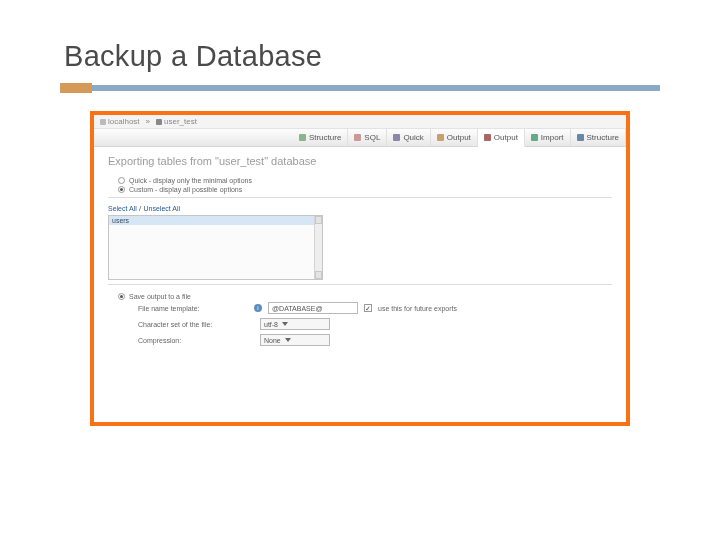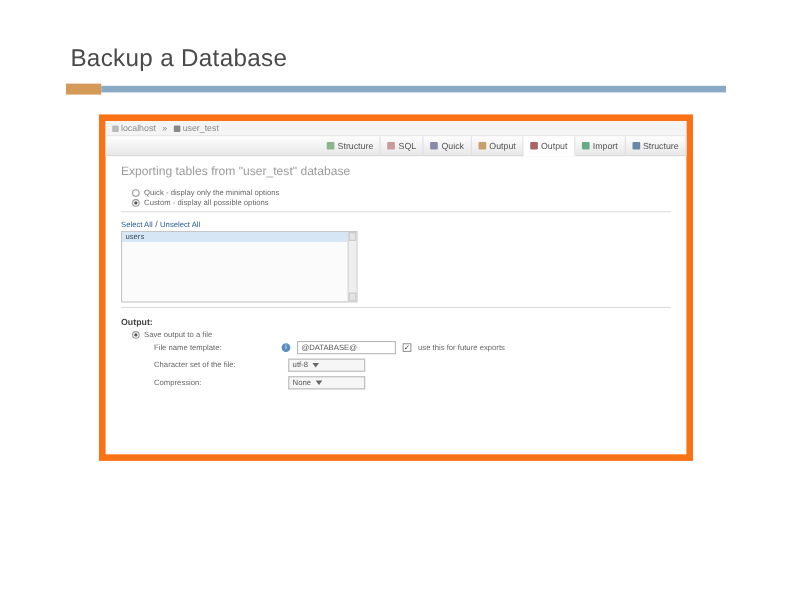--- a/index.html
+++ b/index.html
@@ -1,22 +1,22 @@
 <!DOCTYPE html>
 <html><head>
 <meta charset="utf-8">
 <style>
   * { box-sizing: border-box; margin: 0; padding: 0; }
   body { font-family: Arial, Helvetica, sans-serif; background: #fff; width: 720px; height: 540px; overflow: hidden; }
   .slide { padding: 40px 60px 0 60px; }
-  .slide-title { font-size: 22px; font-weight: 400; color: #4a4a4a; margin-bottom: 10px; margin-left: 4px; letter-spacing: 0.3px; }
+  .slide-title { font-size: 29px; font-weight: 400; color: #4a4a4a; margin-bottom: 10px; margin-left: 4px; letter-spacing: 0.3px; }
   .title-rule { display: flex; height: 10px; margin-bottom: 18px; }
   .title-rule .block { width: 32px; background: #d69a58; margin-right: 0; }
   .title-rule .bar { flex: 1; background: #8aa9c4; margin-top: 2px; height: 6px; }
-  .shot { border: 6px solid #f97316; background: #fff; width: 540px; height: 315px; margin: 0 auto; font-size: 8px; position: relative; color: #555; }
+  .shot { border: 4px solid #f97316; background: #fff; width: 540px; height: 315px; margin: 0 auto; font-size: 8px; position: relative; color: #555; }
   .breadcrumb { height: 14px; background: #f4f4f4; border-bottom: 1px solid #e3e3e3; padding: 2px 6px; display: flex; align-items: center; gap: 6px; color: #888; }
   .breadcrumb .crumb { display: inline-flex; align-items: center; gap: 2px; }
   .crumb-icon { width: 6px; height: 6px; display: inline-block; }
   .crumb-icon.server { background: #bbb; border-radius: 1px; }
   .crumb-icon.db { background: #888; border-radius: 1px; }
   .tabs { display: flex; height: 18px; background: linear-gradient(#fdfdfd,#e8e8e8); border-bottom: 1px solid #d6d6d6; justify-content: flex-end; }
   .tab { padding: 3px 6px; border-right: 1px solid #e0e0e0; color: #555; cursor: pointer; display: flex; align-items: center; gap: 3px; }
   .tab.active { background: #fff; border-bottom: 1px solid #fff; margin-bottom: -1px; }
   .tab-ico { width: 7px; height: 7px; display: inline-block; border-radius: 1px; }
   .ico-struct { background: #8bb58b; }
@@ -125,21 +125,20 @@
       <div class="tablebox">
         <div class="row">users</div>
         <div class="scroll">
           <div class="btn"></div>
           <div class="btn bot"></div>
         </div>
       </div>
       <hr class="hr">
 
       <div class="output-section">
-        <div class="label">Output:</div>
         <div class="radio-row" style="margin-left:10px;">
           <span class="radio sel"></span>
           <span>Save output to a file</span>
         </div>
 
         <div class="out-row">
           <span class="olabel">File name template:</span>
           <span class="info-ico">i</span>
           <span class="textinput" style="width:90px;">@DATABASE@</span>
           <span class="checkbox ck"></span>

